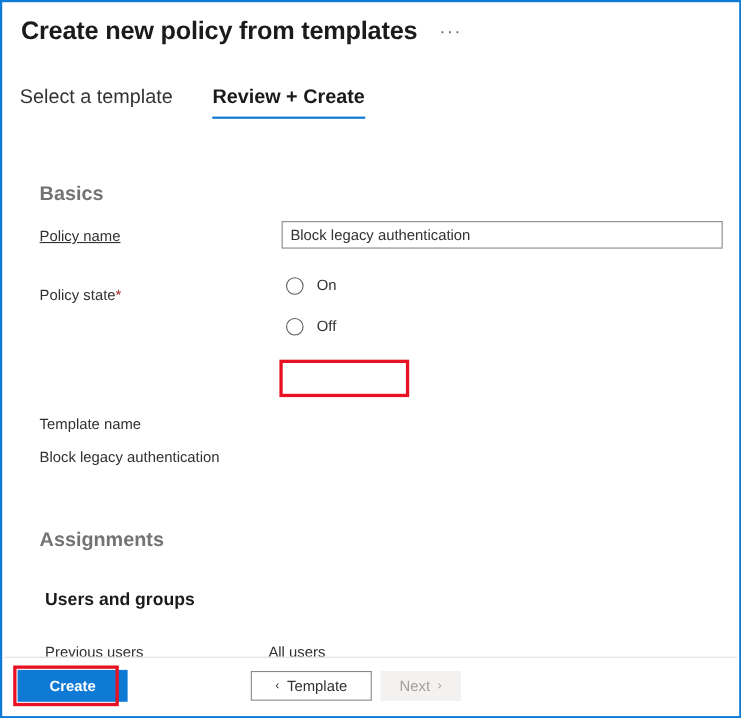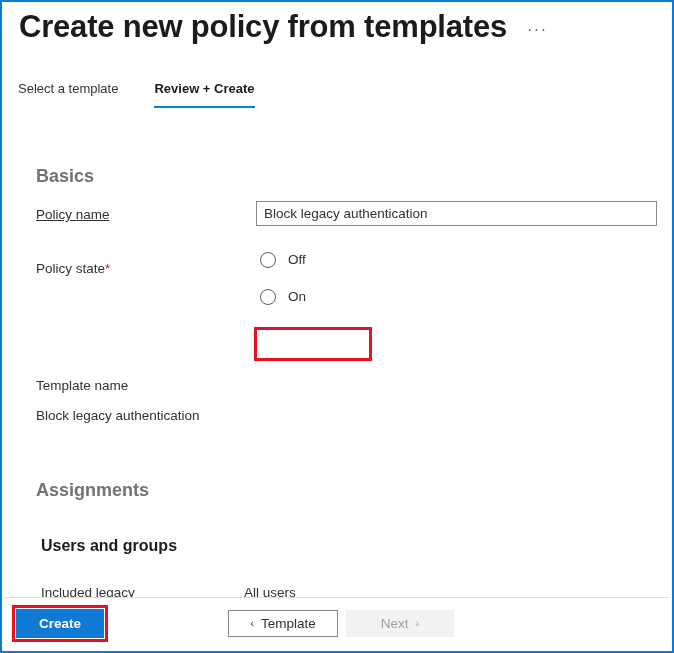--- a/index.html
+++ b/index.html
@@ -30,21 +30,21 @@
     height: 68px;
   }
   .title-row {
     position: absolute;
     left: 17px;
     top: 8px;
     display: flex;
     align-items: center;
   }
   .page-title {
-    font-size: 31px;
+    font-size: 23px;
     line-height: 34px;
     font-weight: 600;
     color: #1b1b1b;
     letter-spacing: -0.2px;
     white-space: nowrap;
   }
   .ellipsis-btn {
     margin-left: 17px;
     margin-top: 6px;
     font-size: 16px;
@@ -59,21 +59,21 @@
   
   .tabs {
     position: absolute;
     left: 16px;
     top: 78px;
     display: flex;
     align-items: flex-start;
   }
   .tab {
     position: relative;
-    font-size: 13px;
+    font-size: 18px;
     line-height: 17px;
     color: #343434;
     padding: 0 0 11px 0;
     margin-right: 36px;
     cursor: pointer;
     white-space: nowrap;
   }
   .tab.active {
     font-weight: 700;
     color: #1b1b1b;
@@ -241,21 +241,21 @@
     right: 2px;
     bottom: 2px;
     height: 51px;
     background: #ffffff;
     border-top: 1px solid #e1dfdd;
   }
   .create-btn {
     position: absolute;
     left: 12px;
     top: 11px;
-    width: 88px;
+    width: 100px;
     height: 29px;
     background: #0f7ad6;
     color: #ffffff;
     border: none;
     font-family: "Liberation Sans", "DejaVu Sans", sans-serif;
     font-size: 13.5px;
     font-weight: 700;
     cursor: pointer;
     padding: 0;
   }
@@ -281,21 +281,21 @@
     padding: 0 14px;
   }
   .prev-btn {
     left: 224px;
     width: 110px;
     border: 1px solid #8a8886;
     color: #323130;
   }
   .next-btn {
     left: 342px;
-    width: 108px;
+    width: 73px;
     border: 1px solid #f3f2f1;
     background: #f3f2f1;
     color: #a19f9d;
     cursor: default;
   }
   .chev {
     font-size: 11px;
     line-height: 11px;
     display: inline-block;
   }
@@ -324,37 +324,37 @@
     <div class="row-label policy-name-label">Policy name</div>
     <input class="text-input" type="text" value="Block legacy authentication" style="">
 
     <div class="row-label policy-state-label">
       <span>Policy state</span><span class="req-star">*</span>
     </div>
 
     <div class="radio-group">
       <div class="radio-item">
         <span class="radio-mark"></span>
-        <span class="radio-label">Off</span>
+        <span class="radio-label">On</span>
       </div>
       <div class="radio-item">
         <span class="radio-mark"></span>
-        <span class="radio-label">On</span>
+        <span class="radio-label">Off</span>
       </div>
     </div>
 
     <div class="annot-box annot-report-only"></div>
 
     <div class="row-label template-name-label">Template name</div>
     <div class="template-name-value">Block legacy authentication</div>
 
     <h2 class="section-title assignments-title">Assignments</h2>
     <h3 class="subsection-title users-groups-title">Users and groups</h3>
 
-    <div class="included-users-label">Included legacy</div>
+    <div class="included-users-label">Previous users</div>
     <div class="included-users-value">All users</div>
 
   </div>
 
   <div class="footer">
     <button class="create-btn">Create</button>
     <div class="annot-box annot-create"></div>
 
     <div class="nav-btn prev-btn">
       <span class="chev">‹</span>

